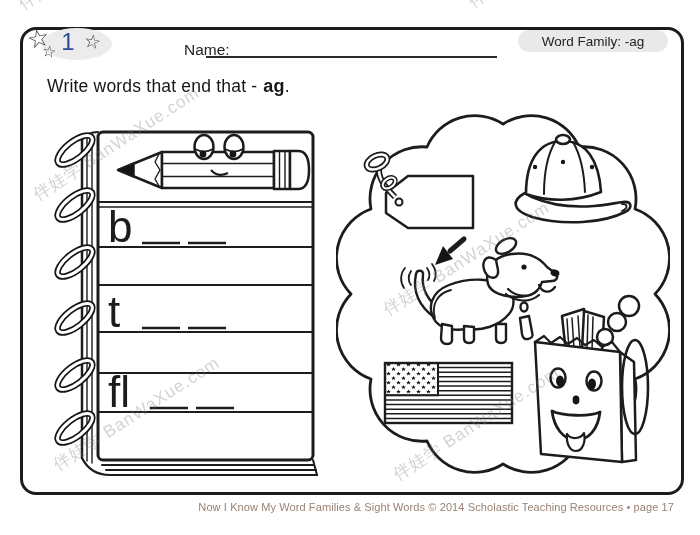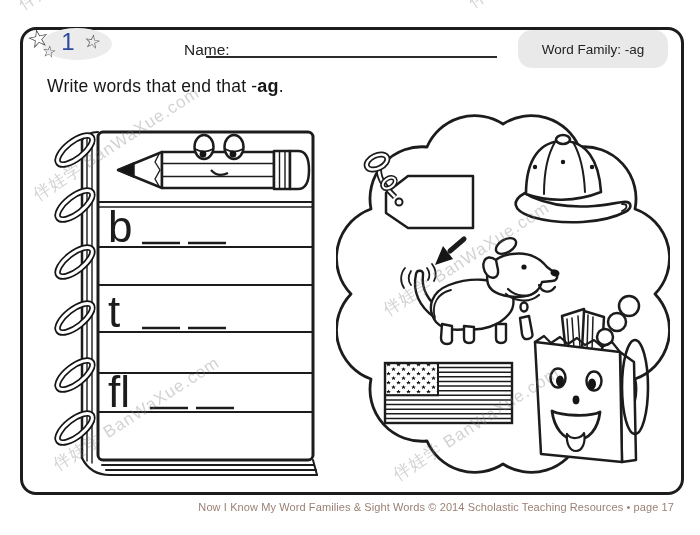--- a/index.html
+++ b/index.html
@@ -12,26 +12,26 @@
               background:#ececec;}
   .page-number{position:absolute;left:58px;top:28px;width:20px;text-align:center;
                font-size:24px;color:#2e4a9a;}
   .star{position:absolute;color:#3a3a3a;}
   .star-lg{left:27px;top:24px;font-size:25px;transform:rotate(-12deg);}
   .star-sm{left:42px;top:42px;font-size:16px;transform:rotate(8deg);}
   .star-md{left:84px;top:30px;font-size:19px;transform:rotate(10deg);}
   .name-label{position:absolute;left:160px;top:41px;font-size:15.5px;color:#222;margin-left:24px;}
   .name-line{position:absolute;left:206px;top:42px;width:291px;height:14px;
              border-bottom:2px solid #2b2b2b;}
-  .wf-pill{position:absolute;left:518px;top:30px;width:150px;height:38px;border-radius:14px;
+  .wf-pill{position:absolute;left:518px;top:30px;width:150px;height:22px;border-radius:14px;
            background:#e9e9e9;display:flex;align-items:center;justify-content:center;
            font-size:13.5px;color:#222;}
   
   .heading{position:absolute;top:76px;font-size:17.5px;letter-spacing:.2px;color:#161616;}
-  .heading b{font-weight:bold;font-size:18px;}
+  .heading b{font-weight:bold;font-size:18px;margin-left:6px;}
   .heading-left{left:47px;}
   .heading-right{left:344px;}
   
   .footer{position:absolute;left:0;right:26px;top:501px;text-align:right;
           font-size:11px;color:#9b8174;letter-spacing:.1px;}
   
   .wm{position:absolute;font-size:17px;color:rgba(125,125,125,.35);white-space:nowrap;
       letter-spacing:1px;transform:rotate(-33deg);transform-origin:left center;
       pointer-events:none;}
   svg{position:absolute;}

